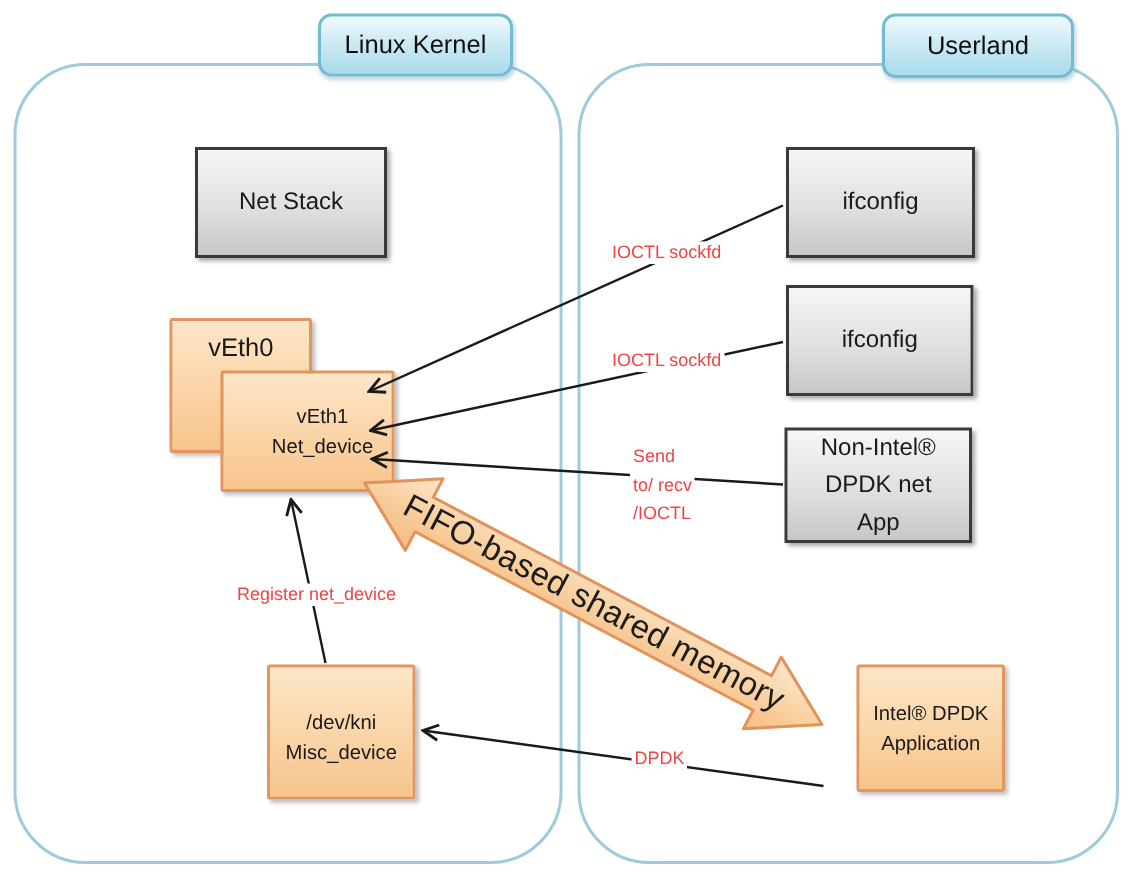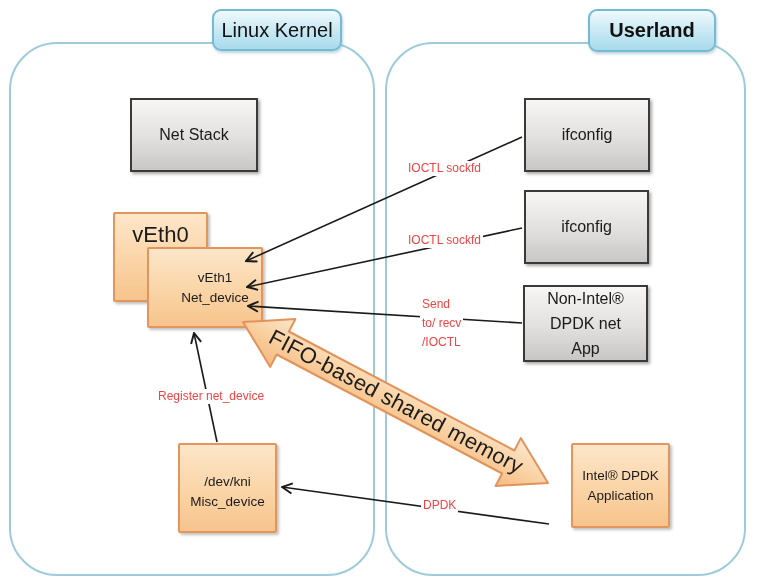--- a/index.html
+++ b/index.html
@@ -8,38 +8,38 @@
     font-family:"Liberation Sans",sans-serif;color:#1a1a1a;
   }
   .region{
     position:absolute;border:2.5px solid #9ecbdb;border-radius:48px;background:transparent;
   }
   .tab{
     position:absolute;display:flex;align-items:center;justify-content:center;
     background:linear-gradient(to bottom,#f0fafd 0%,#cdeaf4 45%,#a8dbec 100%);
     border:2px solid #74bad2;border-radius:9px;
     box-shadow:1px 2px 3px rgba(110,160,180,.45);
-    font-size:20px;color:#111;z-index:3;
+    font-size:17px;color:#111;z-index:3;
   }
   .box{
     position:absolute;display:flex;flex-direction:column;align-items:center;justify-content:center;
     z-index:2;
   }
   .gray{
     background:linear-gradient(to bottom,#f7f6f5 0%,#e2e0de 55%,#c9c7c5 100%);
     border:2px solid #3a3a3a;box-shadow:2px 2px 3px rgba(0,0,0,.35);
     font-size:16px;
   }
   .orange{
     background:linear-gradient(to bottom,#fde6c9 0%,#fad4a6 55%,#f7c48c 100%);
     border:2px solid #e2955c;border-radius:2px;box-shadow:2px 2px 3px rgba(0,0,0,.25);
     font-size:13.5px;
   }
   .bl{line-height:20px;}
-  .big-label{font-size:22px;}
+  .big-label{font-size:17px;}
   .gray .bl3{line-height:25px;}
   #arrow-layer{position:absolute;left:0;top:0;z-index:4;pointer-events:none;}
   .edge-label{
     position:absolute;z-index:5;background:#fff;font-size:12px;line-height:13px;
     padding:1px 2px;white-space:nowrap;color:#ef4444;
   }
   .edge-label.multi{line-height:19px;}
   #fifo-text{
     position:absolute;left:396px;top:402px;z-index:5;
     transform:translate(-50%,-50%) rotate(27.8deg);
@@ -50,21 +50,21 @@
 <body>
 
 <div id="canvas">
 
   <div class="region" style="left:9px;top:42px;width:362px;height:530px;"></div>
   <div class="region" style="left:385px;top:42px;width:357px;height:530px;"></div>
 
   <div class="tab" style="left:212px;top:9px;width:126px;height:38px;">
     <span>Linux Kernel</span>
   </div>
-  <div class="tab" style="left:588px;top:9px;width:124px;height:39px;font-weight:bold;">
+  <div class="tab" style="left:588px;top:9px;width:124px;height:39px;">
     <span>Userland</span>
   </div>
 
   <div class="box gray" style="left:130px;top:98px;width:124px;height:70px;">
     <span>Net Stack</span>
   </div>
 
   <div class="box orange" style="left:113px;top:212px;width:91px;height:78px;justify-content:flex-start;padding-top:8px;">
     <span class="big-label">vEth0</span>
   </div>

